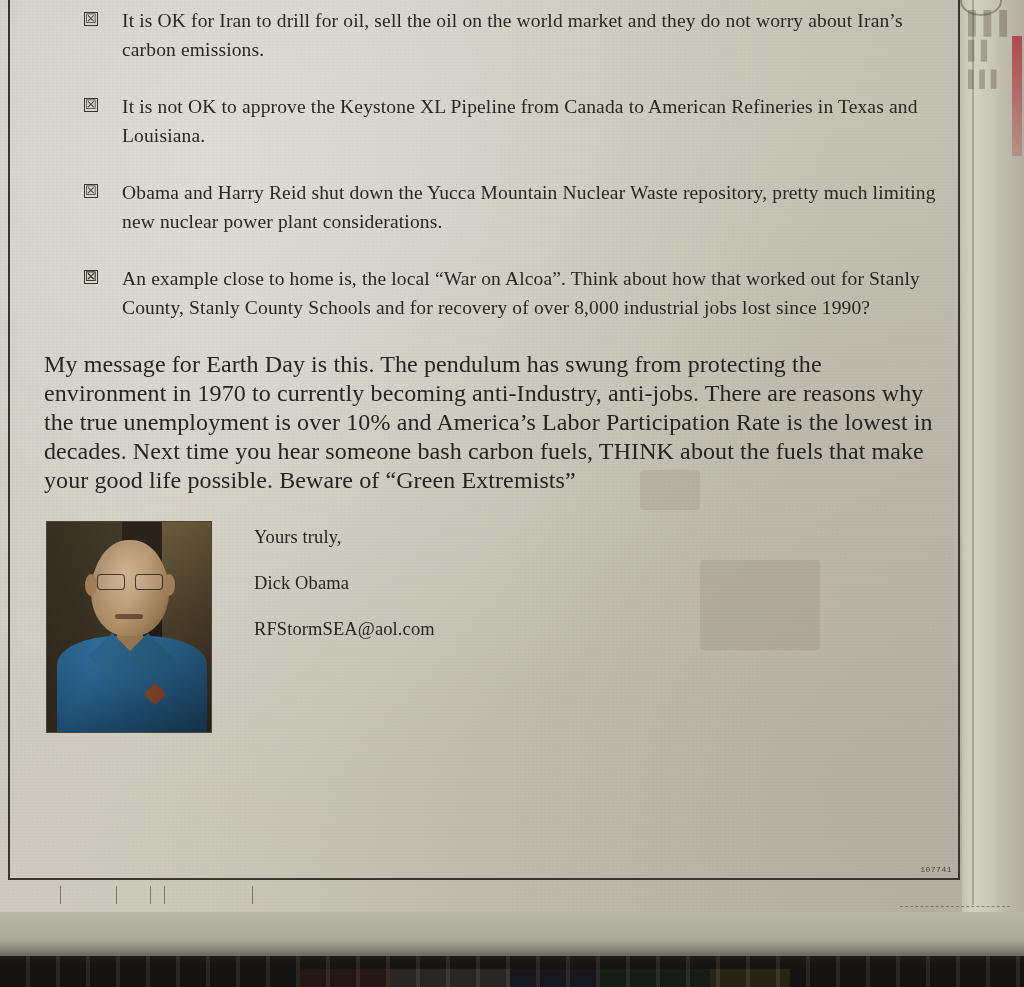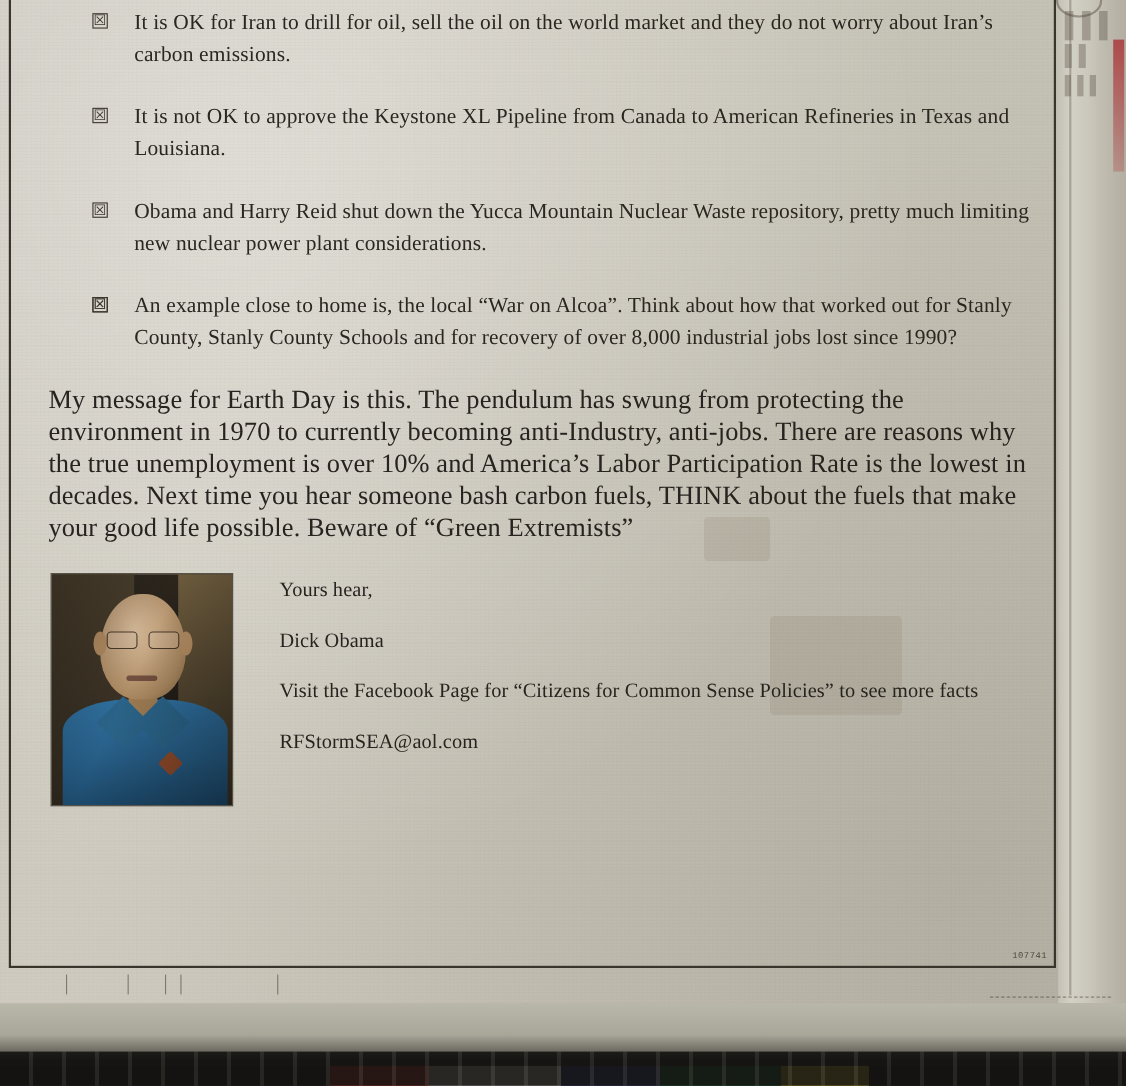--- a/index.html
+++ b/index.html
@@ -369,23 +369,22 @@
           <div class="glasses">
               <i class="l"></i>
               <i class="r"></i>
             </div>
           <div class="mouth"></div>
           <div class="badge"></div>
           <div class="shade"></div>
         </div>
 
         <div class="sig-lines">
-          <div>Yours hear,</div>
+          <div>Yours truly,</div>
           <div>Dick Obama</div>
-          <div>Visit the Facebook Page for “Citizens for Common Sense Policies” to see  more facts</div>
           <div>RFStormSEA@aol.com</div>
         </div>
 
       </div>
     </div>
 
     <div class="print-code">107741</div>
   </div>
 
   <div class="reg-marks">

